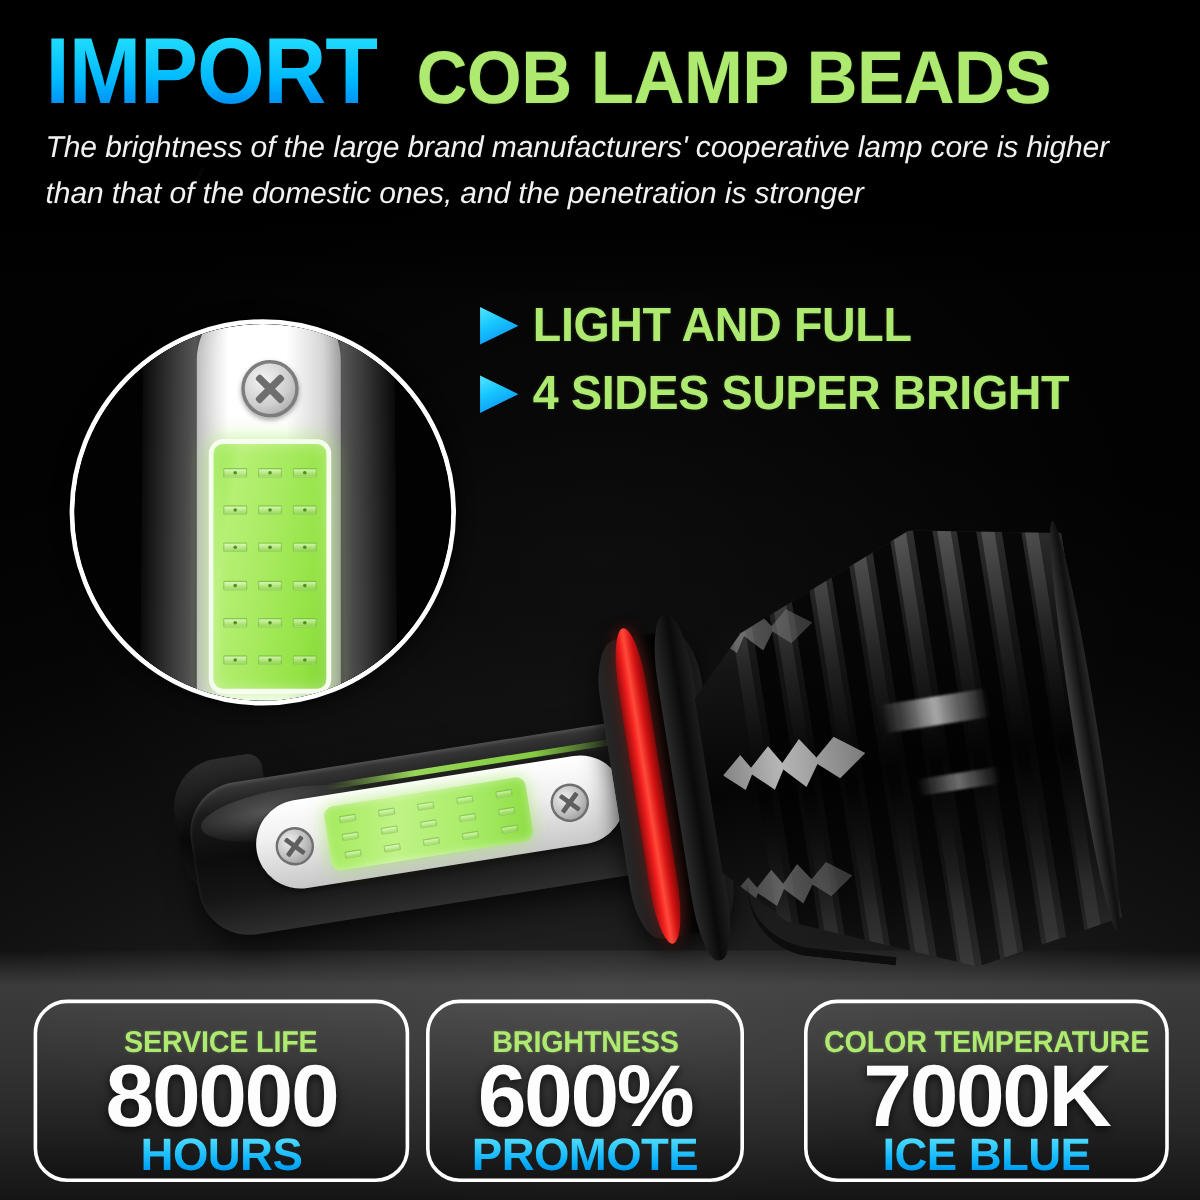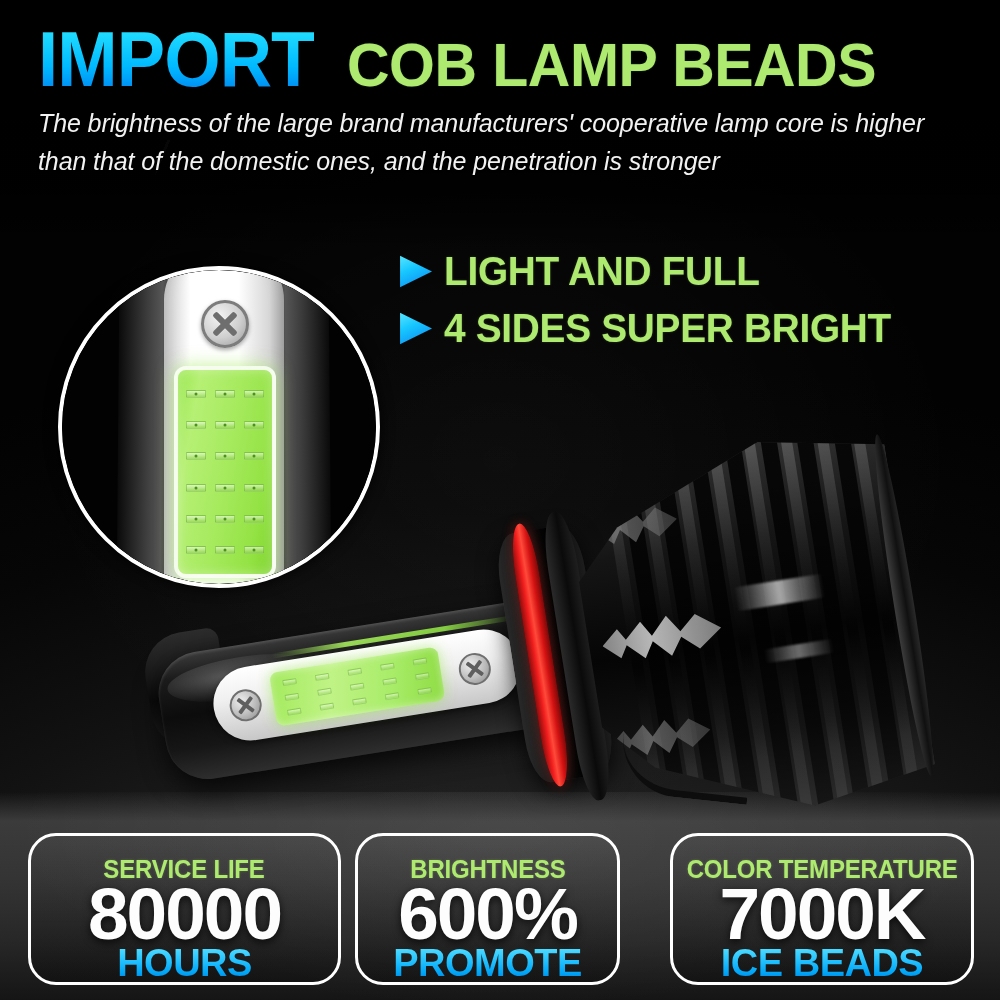--- a/index.html
+++ b/index.html
@@ -452,17 +452,17 @@
       <span class="c-sub">HOURS</span>
     </div>
     <div class="card c2">
       <span class="c-label">BRIGHTNESS</span>
       <span class="c-value">600%</span>
       <span class="c-sub">PROMOTE</span>
     </div>
     <div class="card c3">
       <span class="c-label">COLOR TEMPERATURE</span>
       <span class="c-value">7000K</span>
-      <span class="c-sub">ICE BEADS</span>
+      <span class="c-sub">ICE BLUE</span>
     </div>
   </div>
 
 </div>
 
 </body></html>

